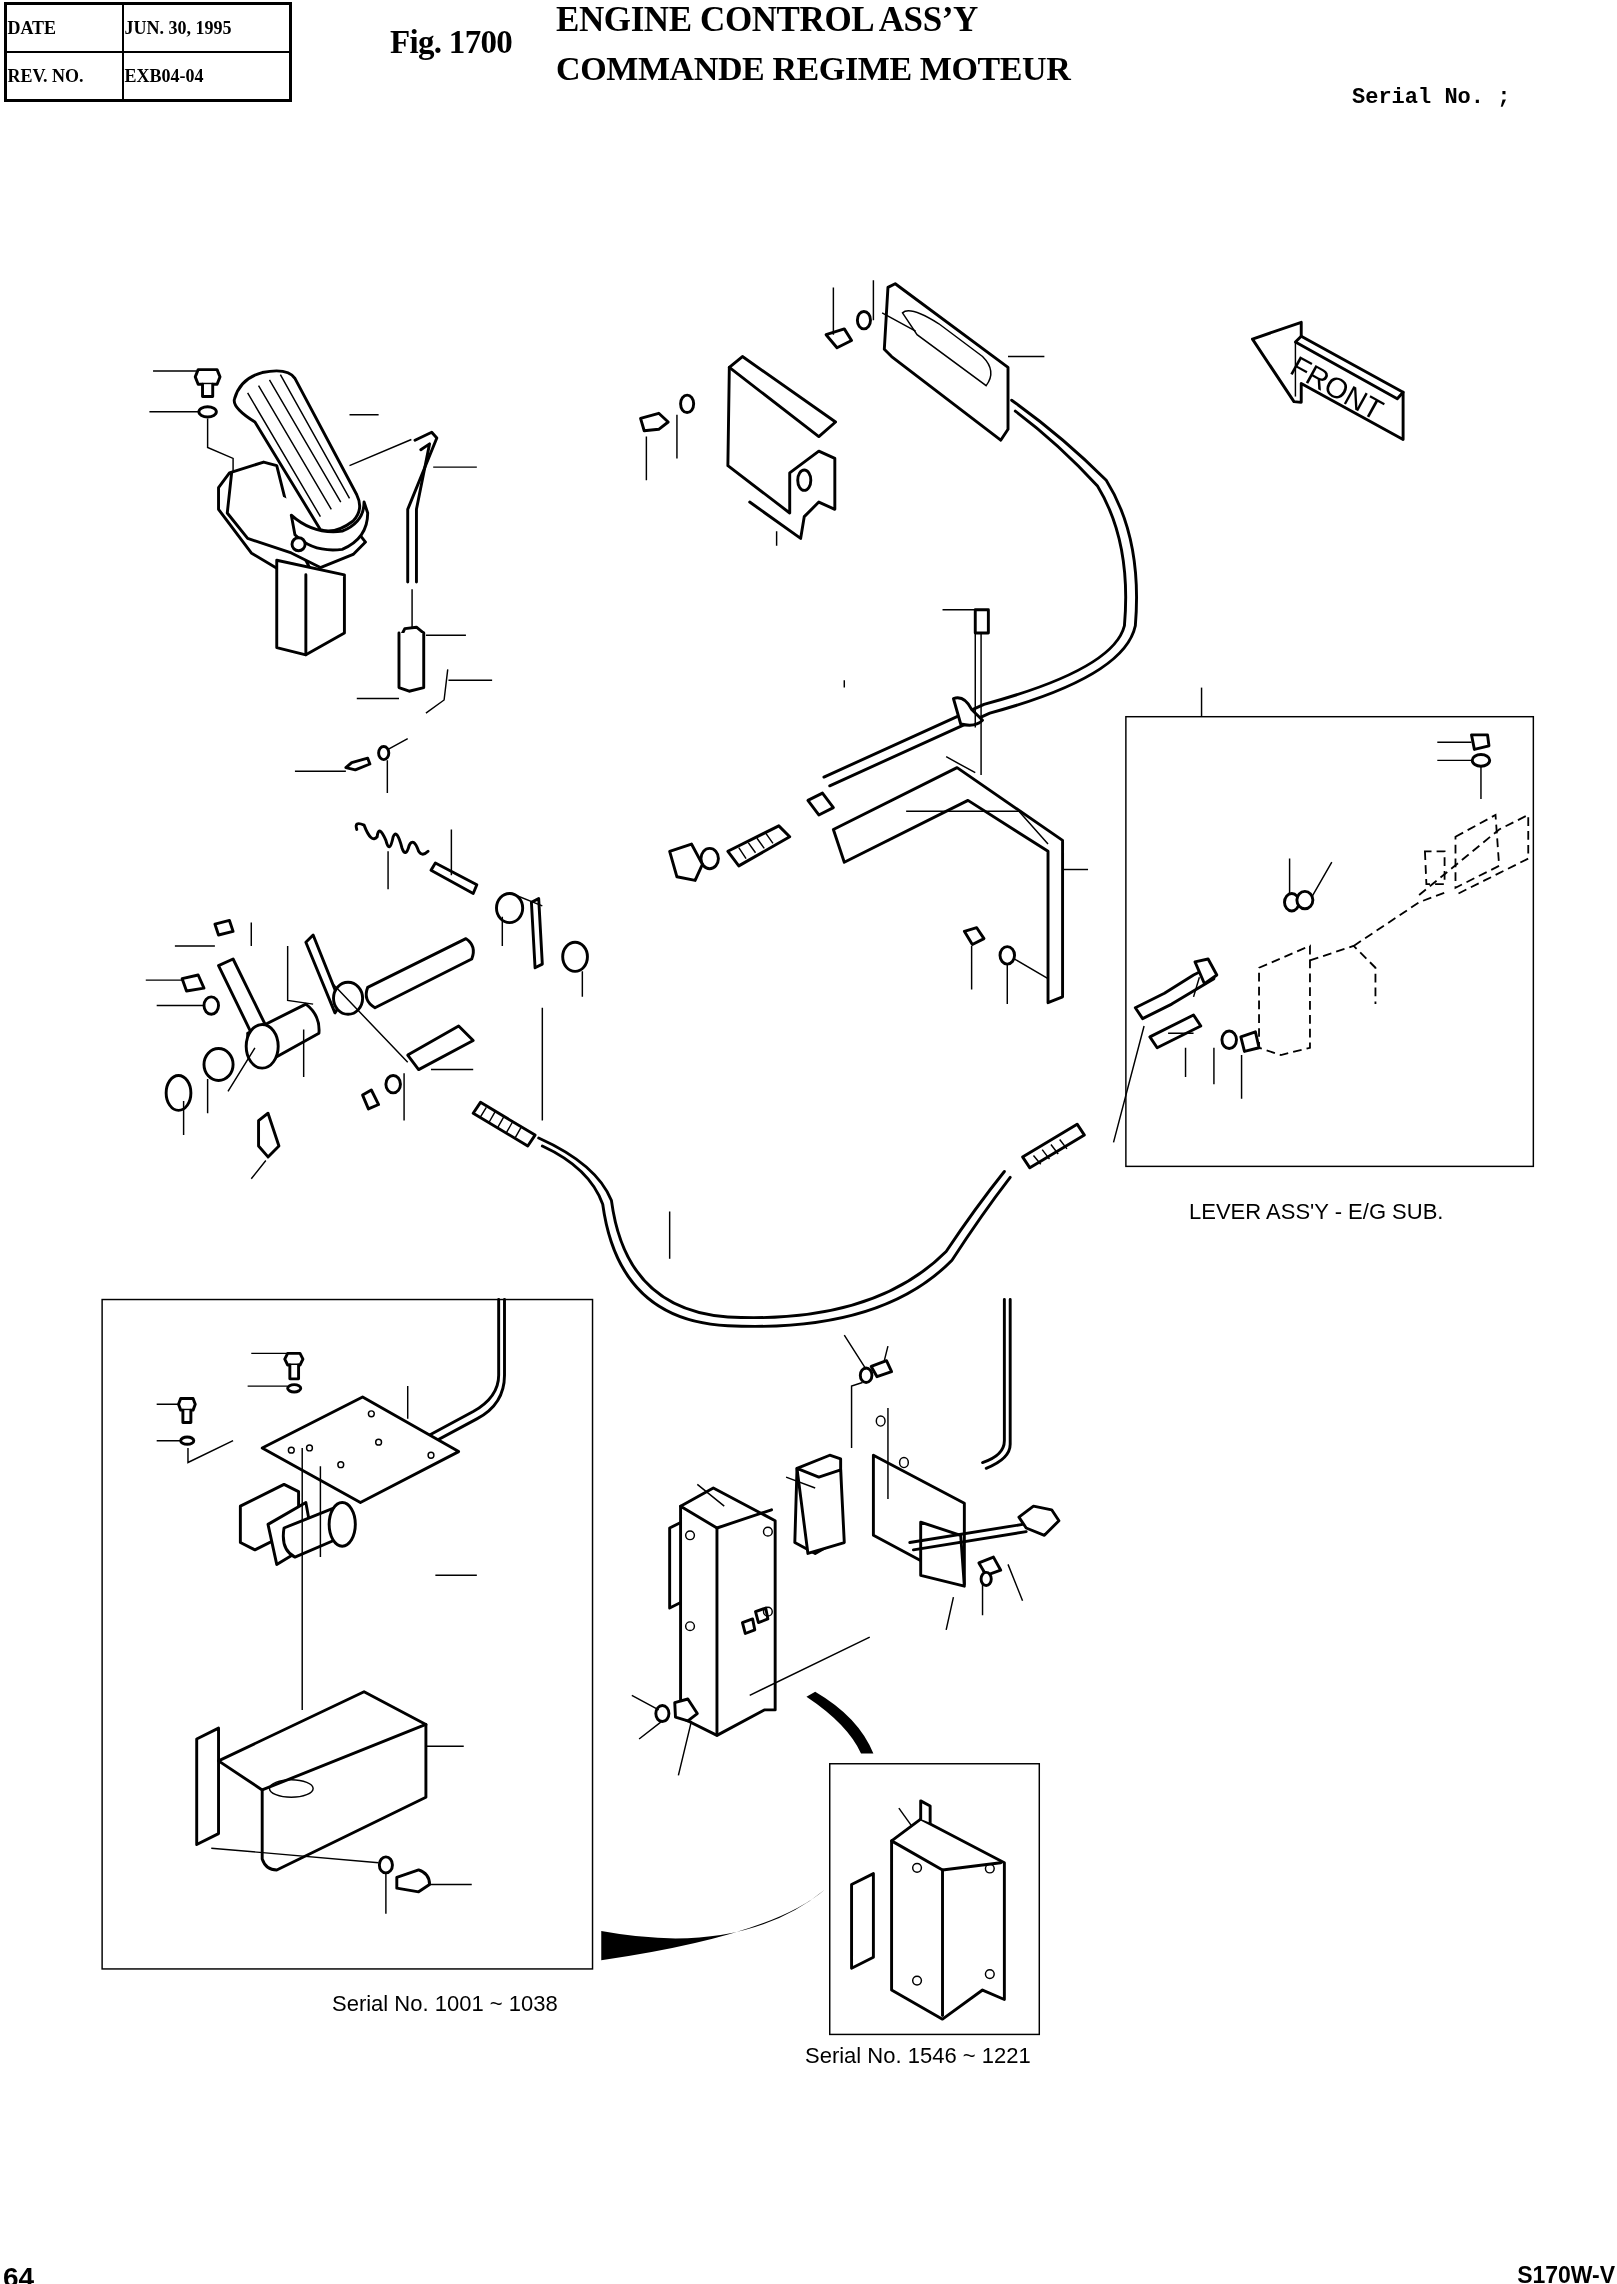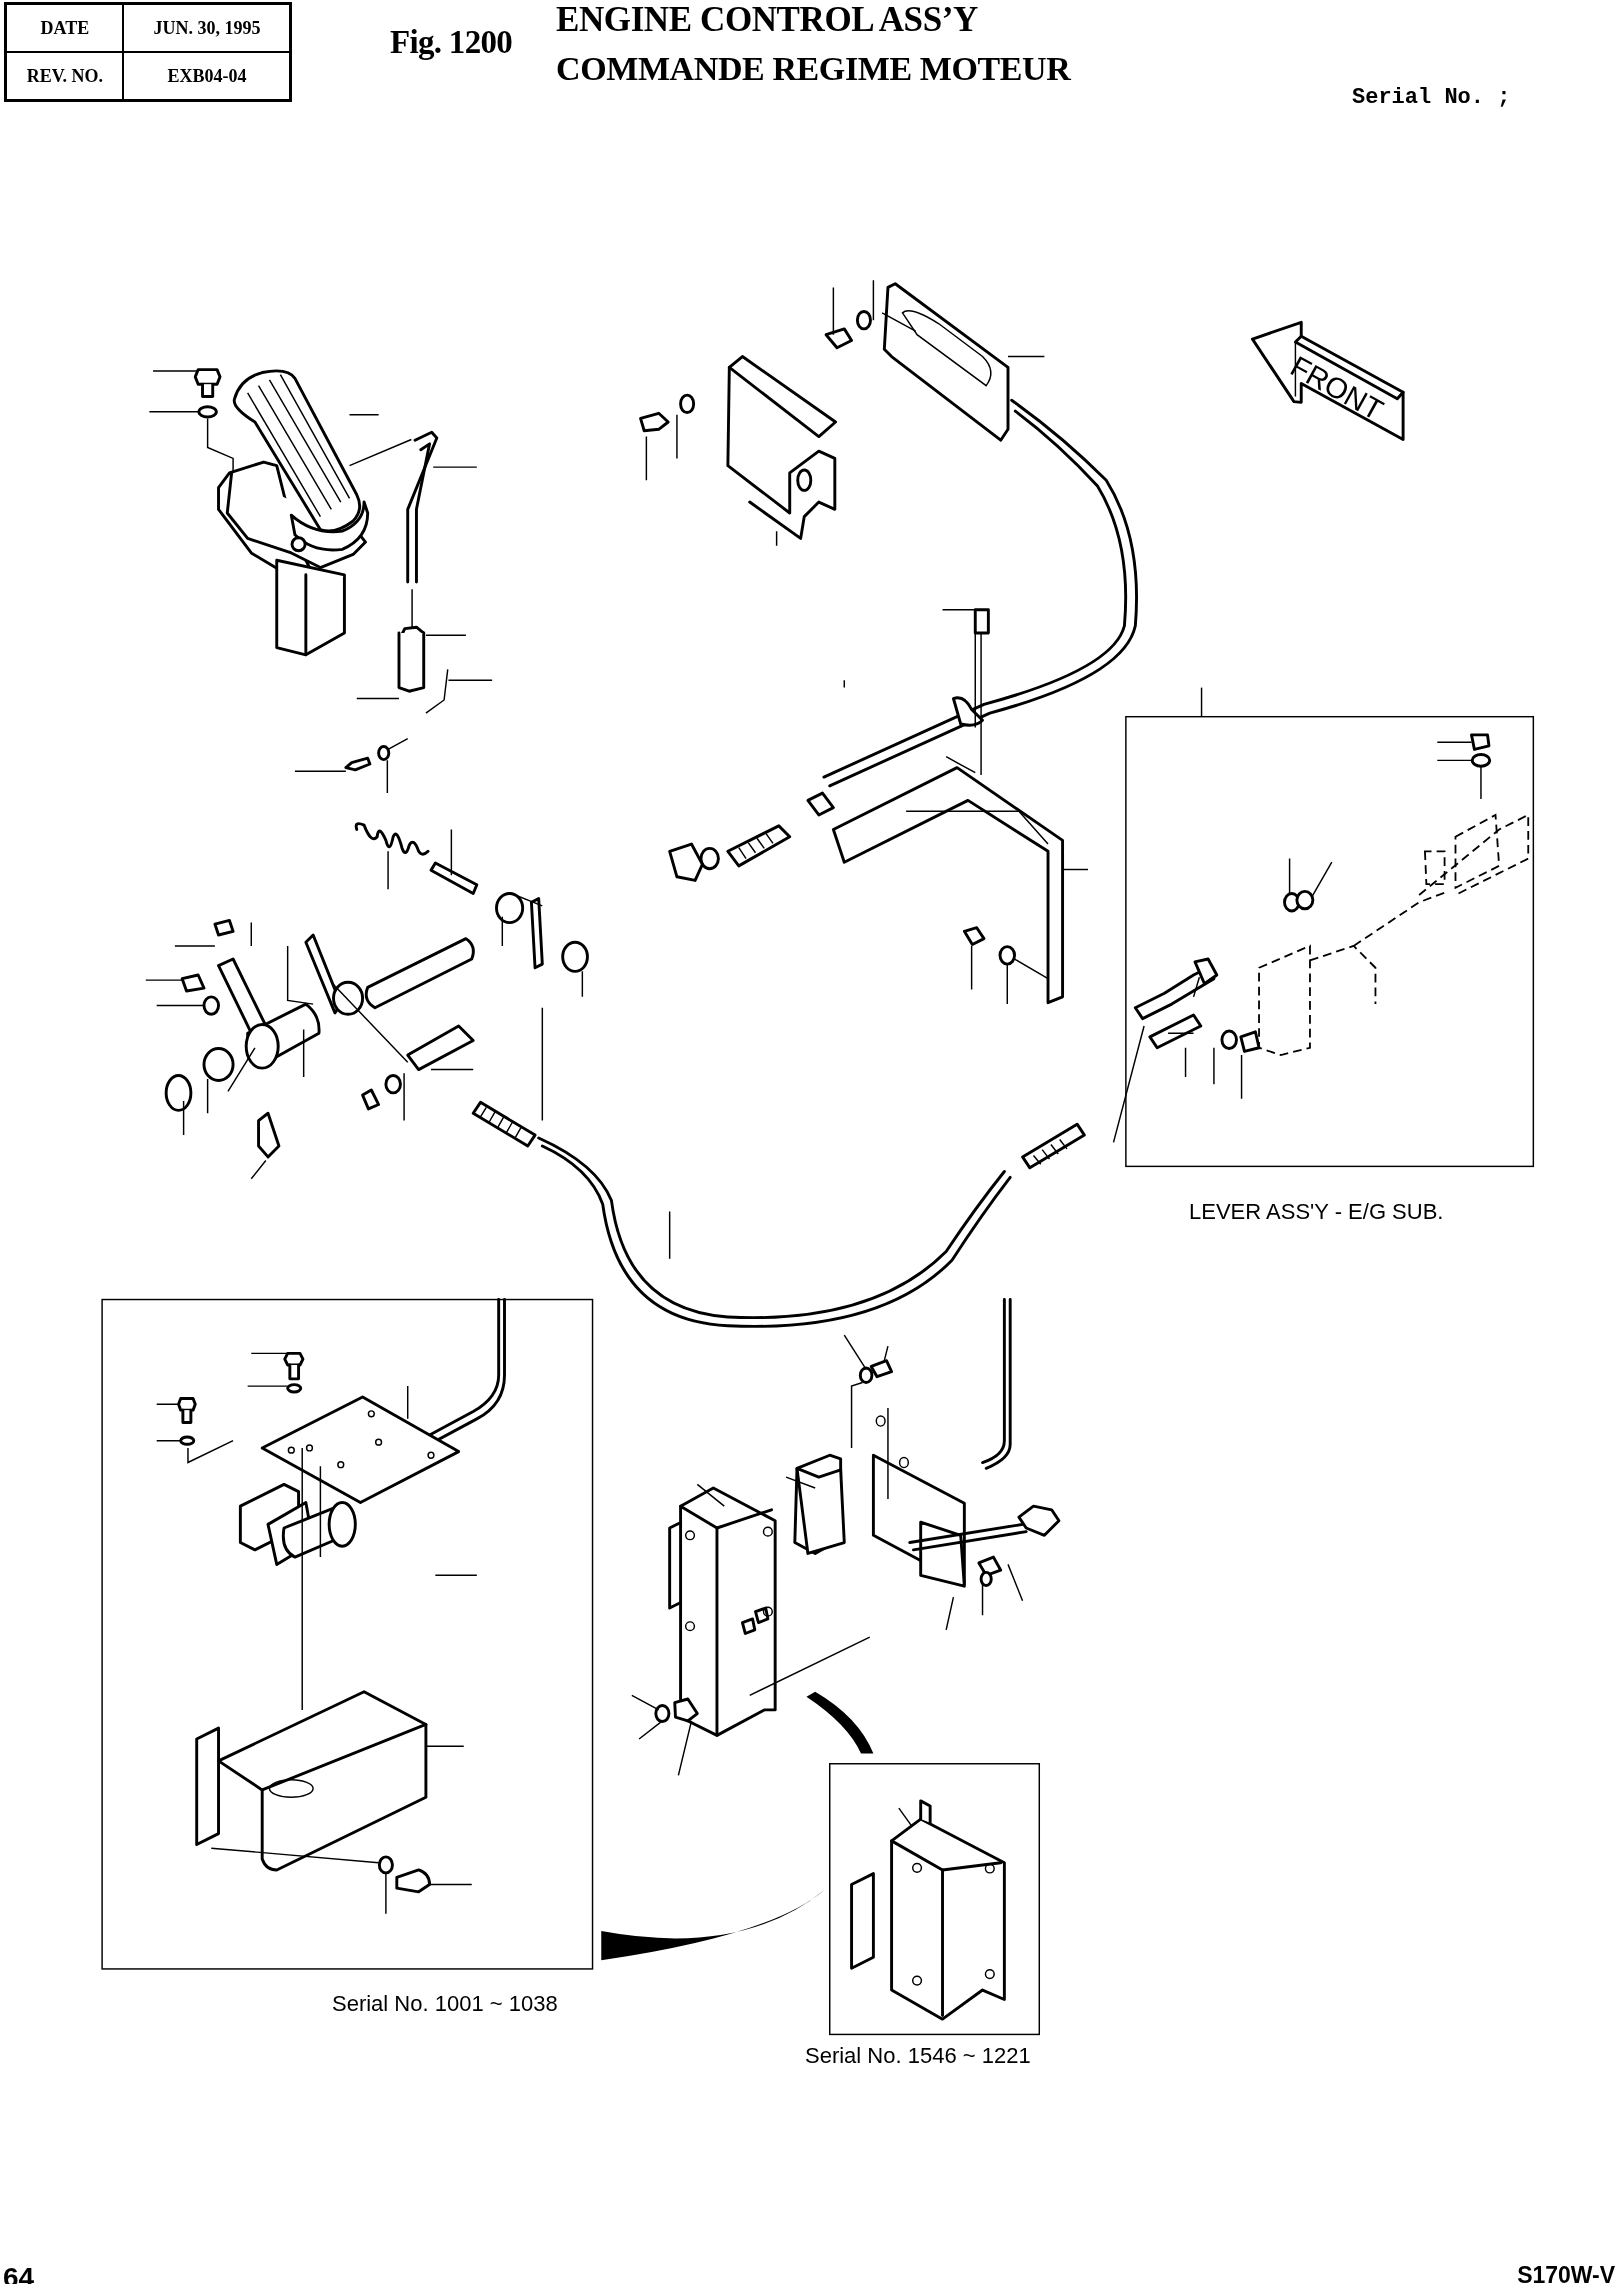--- a/index.html
+++ b/index.html
@@ -3,21 +3,21 @@
 <meta charset="utf-8">
 <style>
   html, body { margin: 0; padding: 0; background: #ffffff; }
   body { width: 1618px; height: 2284px; position: relative; overflow: hidden; color: #000; }
   .serif { font-family: "Liberation Serif", "DejaVu Serif", serif; font-weight: bold; }
   .sans { font-family: "Liberation Sans", "DejaVu Sans", sans-serif; margin-top: 8px; }
 
   
   .rev-table { position: absolute; left: 4.4px; top: 2.2px; width: 288px; height: 100px;
     border: 3.6px solid #000; box-sizing: border-box; border-collapse: collapse; }
-  .rev-table td { border: 2.2px solid #000; text-align: center; vertical-align: middle;
+  .rev-table td { border: 2.2px solid #000; text-align: left; vertical-align: middle;
     font-family: "Liberation Serif", "DejaVu Serif", serif; font-weight: bold; font-size: 18px; padding: 0; }
   .rev-table td.k { width: 115px; }
 
   .fig-no { position: absolute; left: 390px; top: 26px; font-size: 33px; line-height: 1; letter-spacing: -0.7px; }
   .title-1 { position: absolute; left: 556px; top: 1.5px; font-size: 35px; line-height: 1; letter-spacing: -0.4px; }
   .title-2 { position: absolute; left: 556px; top: 52px; font-size: 34px; line-height: 1; letter-spacing: -0.4px; }
   .serial-top { position: absolute; left: 1352px; top: 87px; font-size: 22px; line-height: 1; font-family: Liberation Mono, monospace; }
 
   .sub-label { position: absolute; font-size: 22px; line-height: 1; }
   .lbl-lever { left: 1189px; top: 1193px; }
@@ -45,21 +45,21 @@
     <td class="k">DATE</td>
     <td>JUN. 30, 1995</td>
   </tr>
   <tr>
     <td class="k">REV. NO.</td>
     <td>EXB04-04</td>
   </tr>
 </tbody>
   </table>
 
-<div class="fig-no serif">Fig. 1200</div>
+<div class="fig-no serif">Fig. 1700</div>
 <div class="title-1 serif">ENGINE CONTROL ASS’Y</div>
 <div class="title-2 serif">COMMANDE REGIME MOTEUR</div>
 <div class="serial-top serif">Serial No. ;</div>
 
 <svg class="art" width="1618" height="2284" viewBox="0 0 2223 3139">
 
   <g>
     <path class="ln fillw" d="M1721,466 L1788,443 L1788,462 L1928,539 L1928,604 L1788,527 L1788,553 L1778,552 Z"></path>
     <path class="ln" d="M1788,462 L1780,470 L1920,548 L1928,539"></path>
     <path class="thin" d="M1780,470 L1780,545"></path>

